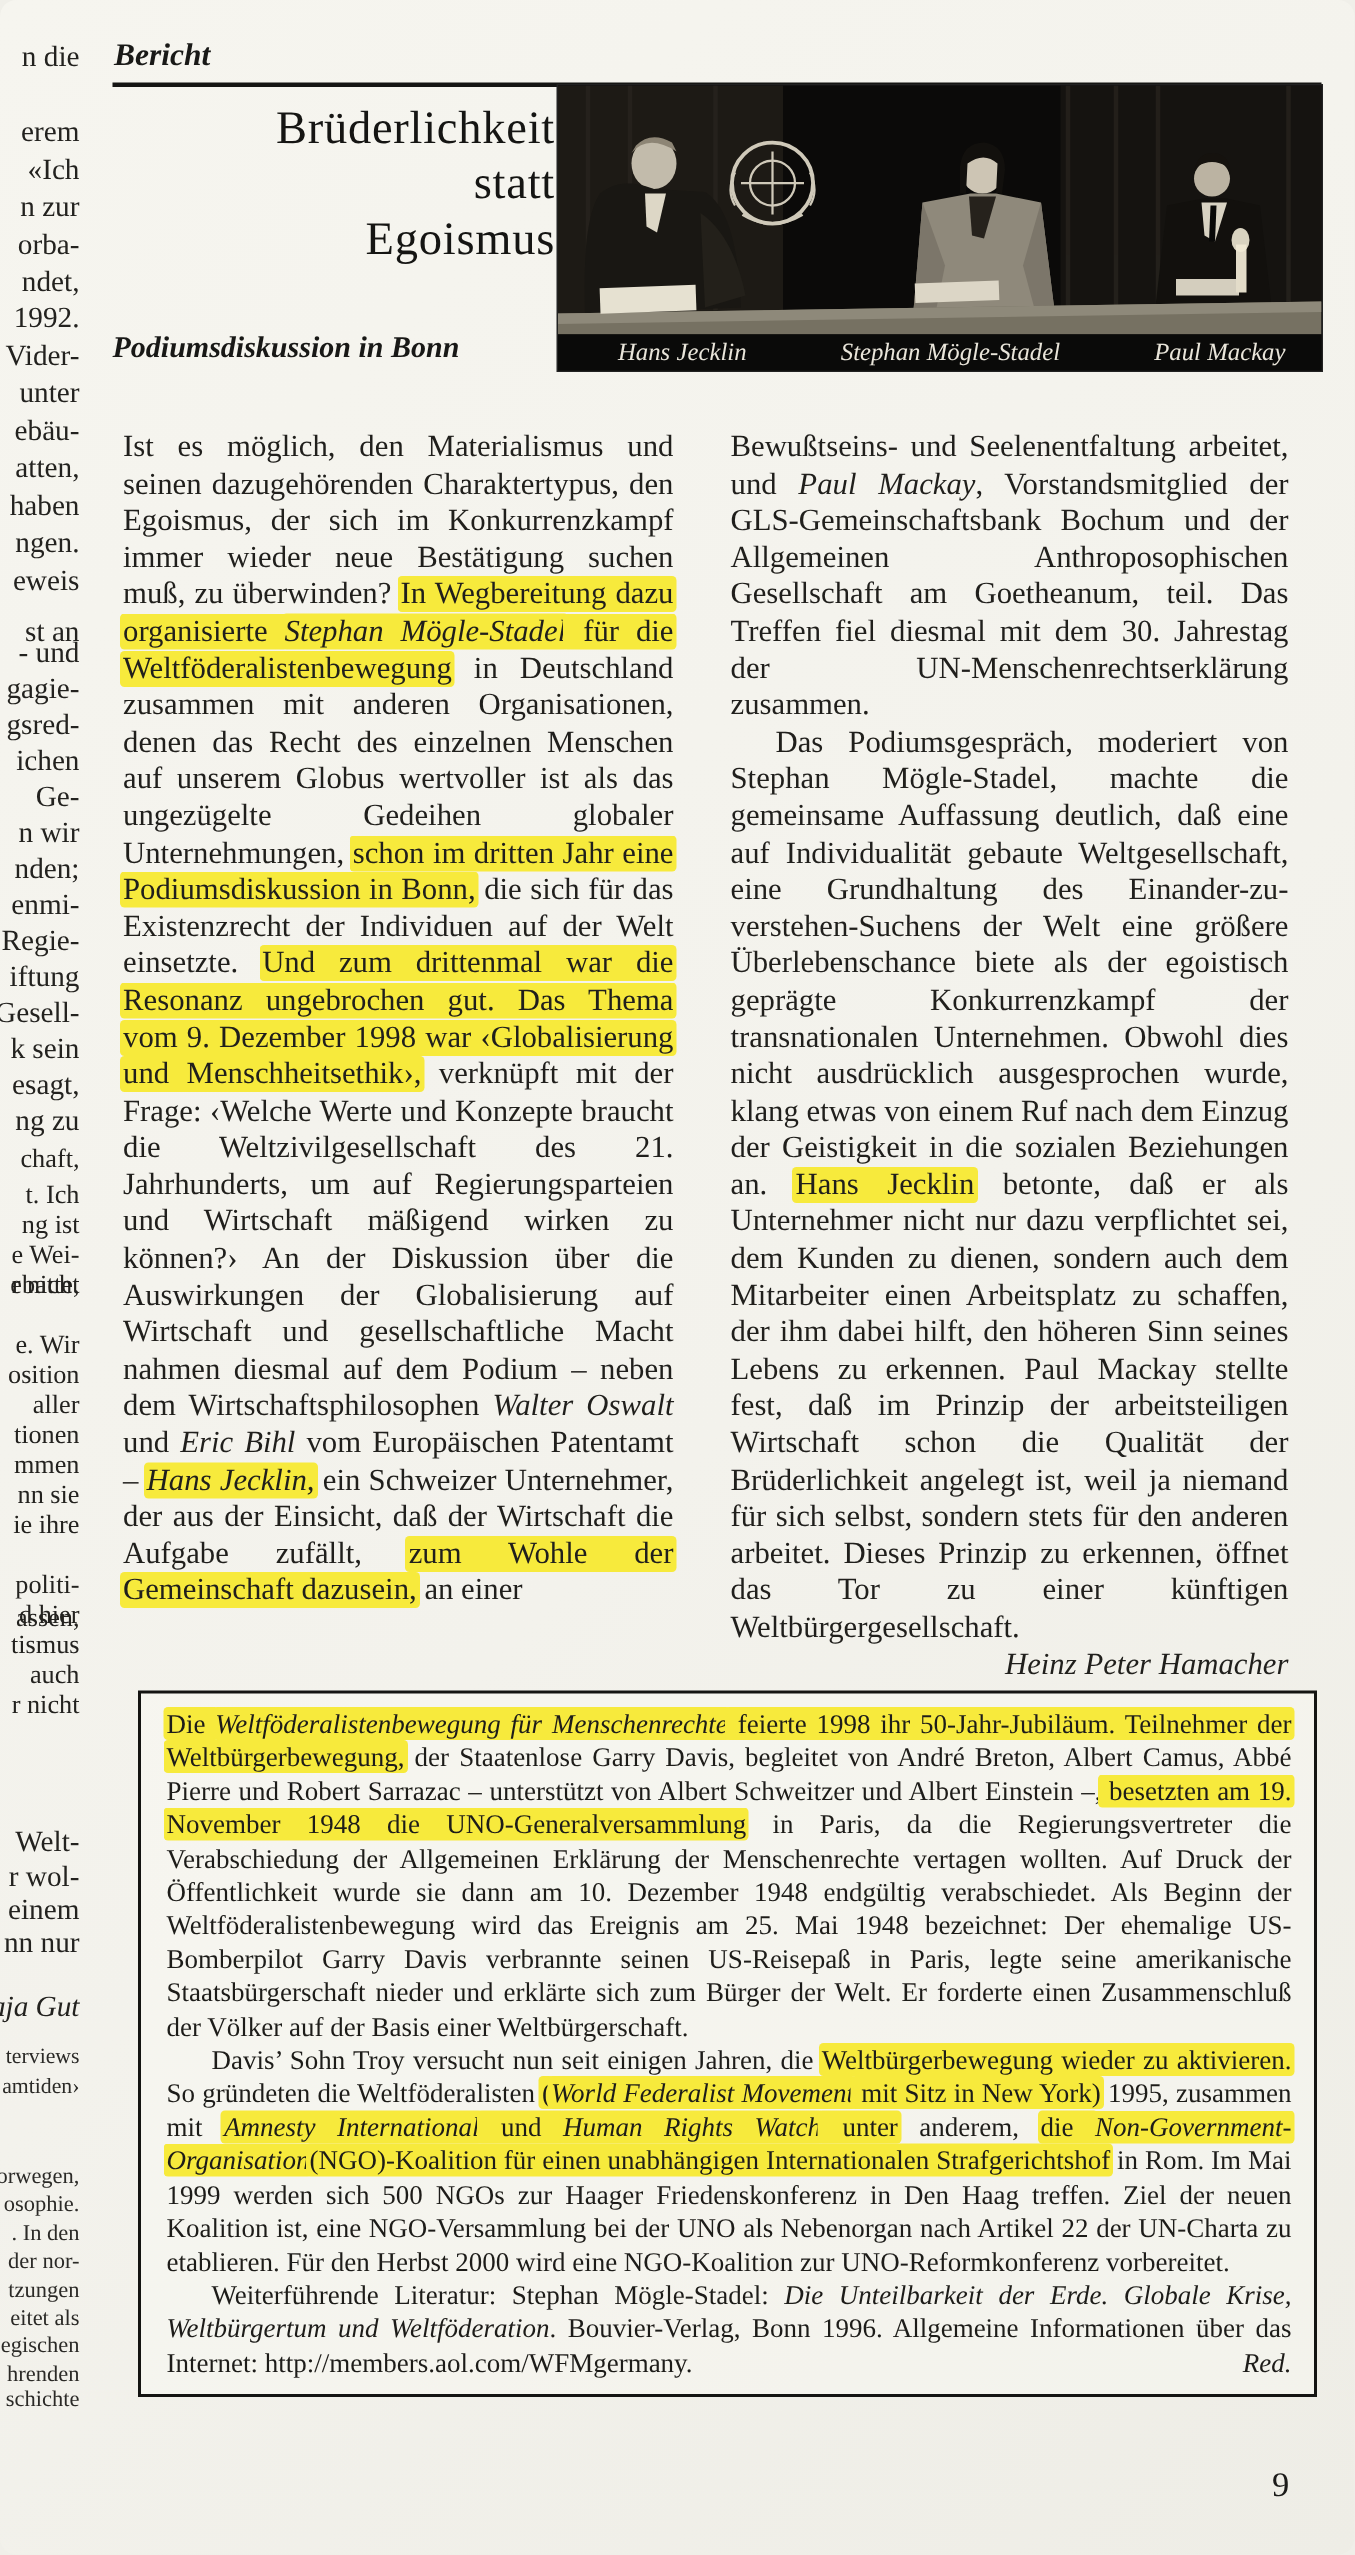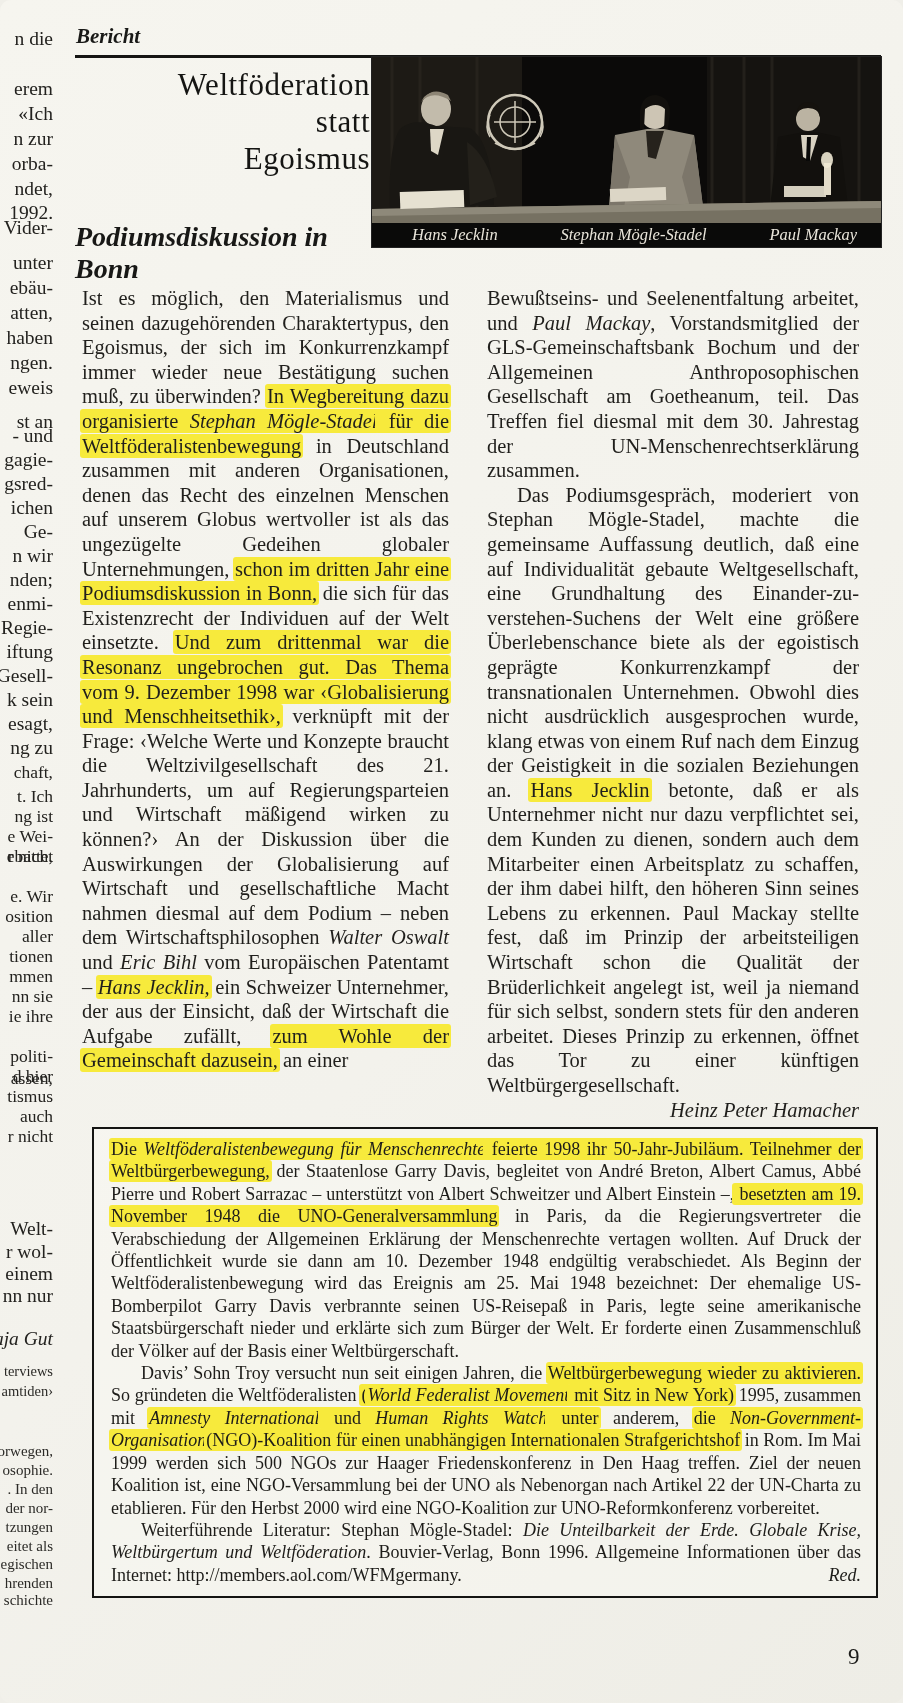--- a/index.html
+++ b/index.html
@@ -10,21 +10,21 @@
   .mline{position:absolute;right:3px;white-space:nowrap;color:#23221f;}
   .mline.a{font-size:19.5px;}
   .mline.b{font-size:17.5px;}
   .mline.d{font-size:14.5px;color:#2b2a27;}
   .mline.e{font-size:15px;color:#2b2a27;}
   .mline.it{font-style:italic;}
   
   .section-label{position:absolute;left:76px;top:24px;font-size:21px;font-style:italic;font-weight:700;color:#191917;}
   .rule{position:absolute;left:75px;top:55px;width:806px;height:3px;background:#151513;}
   .title{position:absolute;left:75px;top:66px;width:295px;text-align:right;font-size:31px;line-height:37px;color:#151513;letter-spacing:.5px;}
-  .subtitle{position:absolute;left:75px;top:221px;width:300px;font-size:28px;font-style:italic;font-weight:700;color:#181816;}
+  .subtitle{position:absolute;left:75px;top:221px;width:300px;font-size:20px;font-style:italic;font-weight:700;color:#181816;}
   
   .photo{position:absolute;left:372px;top:57px;width:509px;height:190px;background:#0c0b0a;box-shadow:0 0 0 1px #222;}
   .photo svg{display:block;}
   .caption{position:absolute;left:0;bottom:0;width:509px;height:24px;background:#0a0a09;display:flex;align-items:center;justify-content:space-between;padding:0 24px 0 40px;box-sizing:border-box;}
   .caption span{font-style:italic;font-size:16.5px;color:#e9e5da;white-space:nowrap;}
   
   .col{position:absolute;top:286px;text-align:justify;font-size:20.5px;line-height:24.6px;color:#201f1c;}
   .col-left{left:82px;width:367px;}
   .col-right{left:487px;width:372px;}
   .col p{margin:0;}
@@ -45,21 +45,21 @@
 <div class="page">
 
   <div class="margin-col" id="marginCol">
       <div class="mline a" style="top: 28px;">n die</div>
       <div class="mline a" style="top: 78px;">erem</div>
       <div class="mline a" style="top: 103px;">«Ich</div>
       <div class="mline a" style="top: 128px;">n zur</div>
       <div class="mline a" style="top: 153px;">orba-</div>
       <div class="mline a" style="top: 178px;">ndet,</div>
       <div class="mline a" style="top: 202px;">1992.</div>
-      <div class="mline a" style="top: 217px; margin-left: 46px;">Vider-</div>
+      <div class="mline a" style="top: 227px; margin-left: 46px;">Vider-</div>
       <div class="mline a" style="top: 252px;">unter</div>
       <div class="mline a" style="top: 277px;">ebäu-</div>
       <div class="mline a" style="top: 302px;">atten,</div>
       <div class="mline a" style="top: 327px;">haben</div>
       <div class="mline a" style="top: 352px;">ngen.</div>
       <div class="mline a" style="top: 377px;">eweis</div>
       <div class="mline a" style="top: 411px;">st an</div>
       <div class="mline a" style="top: 425px;">- und</div>
       <div class="mline a" style="top: 449px;">gagie-</div>
       <div class="mline a" style="top: 473px;">gsred-</div>
@@ -108,21 +108,21 @@
       <div class="mline e" style="top: 1538px;">eitet als</div>
       <div class="mline e" style="top: 1556px; padding-left: 40px;">egischen</div>
       <div class="mline e" style="top: 1575px;">hrenden</div>
       <div class="mline e" style="top: 1592px;">schichte</div>
     </div>
 
   <div class="section-label">Bericht</div>
   <div class="rule"></div>
 
   <div class="title">
-    <div>Weltföderation</div>
+    <div>Brüderlichkeit</div>
     <div>statt</div>
     <div>Egoismus</div>
   </div>
 
   <div class="subtitle">Podiumsdiskussion in Bonn</div>
 
   <div class="photo">
     <svg width="509" height="166" viewBox="0 0 509 166" aria-hidden="true">
       <rect width="509" height="166" fill="#151310"></rect>
       <rect x="0" width="150" height="166" fill="#1d1a15"></rect>

